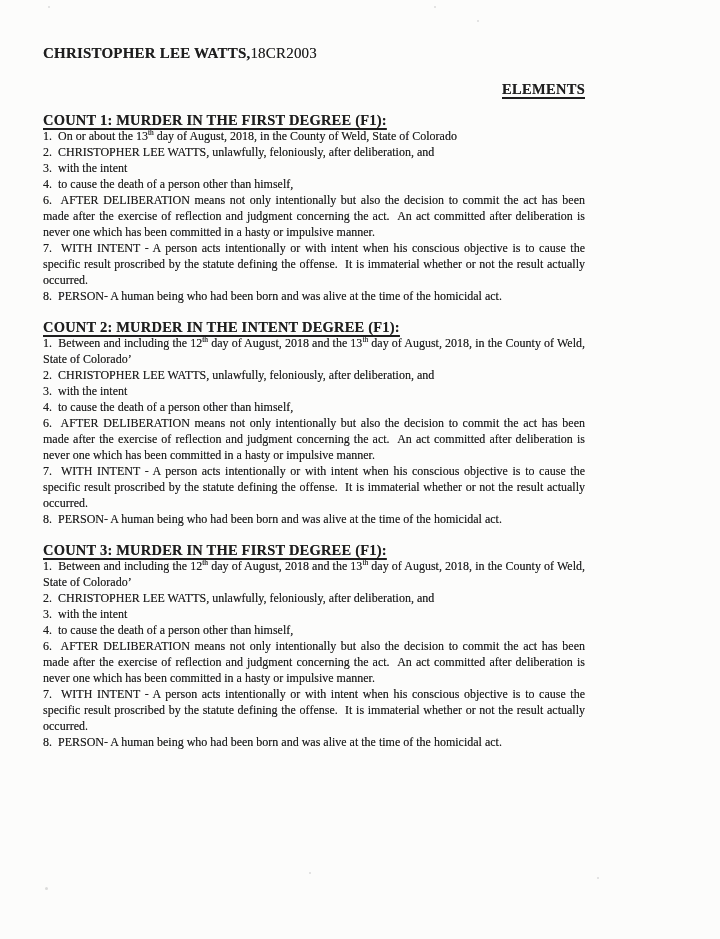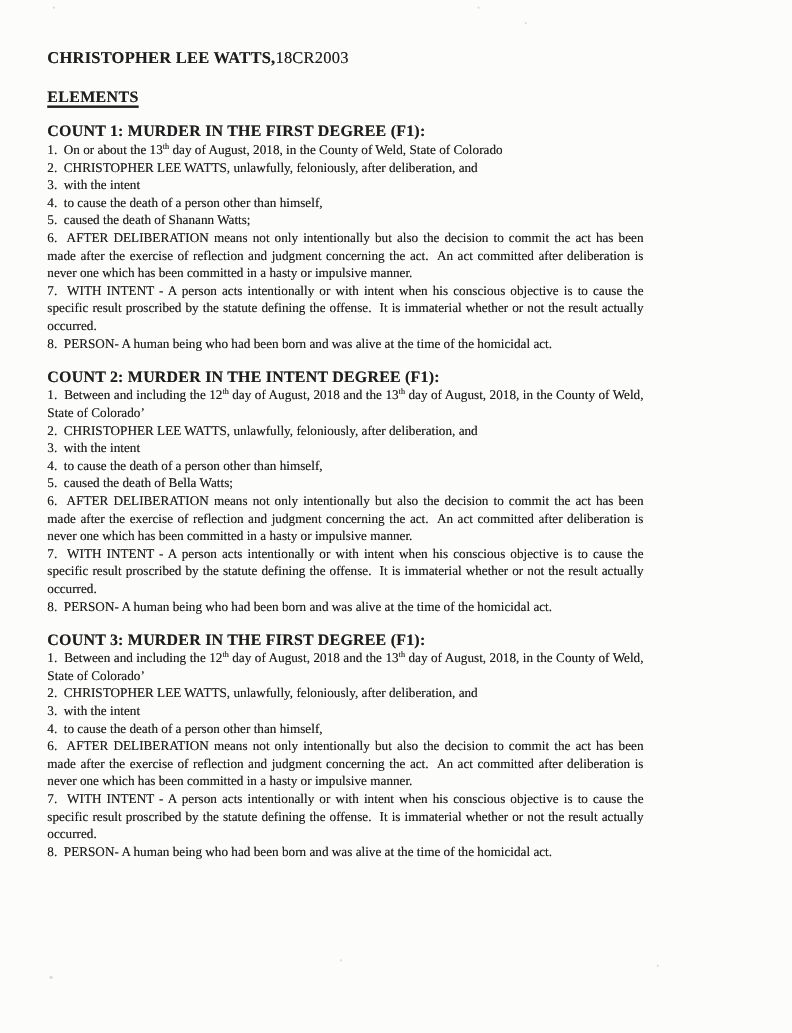--- a/index.html
+++ b/index.html
@@ -29,26 +29,28 @@
   .case-header .case-number { font-weight: normal; }
   .section-title {
     margin-top: 19px;
     font-size: 14.5px;
     font-weight: bold;
     line-height: 16px;
     text-decoration: underline;
     text-decoration-thickness: 1.5px;
     text-underline-offset: 2.5px;
     letter-spacing: 0.3px;
+    text-align: right;
   }
   .count-section { margin-top: 15px; }
   .count-heading {
     font-size: 14.5px;
     font-weight: bold;
     line-height: 16px;
+    text-decoration: underline;
     text-decoration-thickness: 1.5px;
     text-underline-offset: 2.5px;
     letter-spacing: 0.2px;
   }
   .item {
     margin: 0;
     font-size: 12px;
     line-height: 16px;
     text-align: justify;
     white-space: pre-wrap;
@@ -74,32 +76,30 @@
 
   <div class="section-title">ELEMENTS</div>
 
   <div>
       <section class="count-section">
         <div class="count-heading">COUNT 1: MURDER IN THE FIRST DEGREE (F1):</div>
         <p class="item"><span>1.&nbsp; On or about the 13</span><sup>th</sup><span> day of August, 2018, in the County of Weld, State of Colorado</span></p>
         <p class="item"><span>2.&nbsp; CHRISTOPHER LEE WATTS, unlawfully, feloniously, after deliberation, and</span></p>
         <p class="item"><span>3.&nbsp; with the intent</span></p>
         <p class="item"><span>4.&nbsp; to cause the death of a person other than himself,</span></p>
-        <p class="item"><span>5.&nbsp; caused the death of Shanann Watts;</span></p>
         <p class="item"><span>6.&nbsp; AFTER DELIBERATION means not only intentionally but also the decision to commit the act has been made after the exercise of reflection and judgment concerning the act.&nbsp; An act committed after deliberation is never one which has been committed in a hasty or impulsive manner.</span></p>
         <p class="item"><span>7.&nbsp; WITH INTENT - A person acts intentionally or with intent when his conscious objective is to cause the specific result proscribed by the statute defining the offense.&nbsp; It is immaterial whether or not the result actually occurred.</span></p>
         <p class="item"><span>8.&nbsp; PERSON- A human being who had been born and was alive at the time of the homicidal act.</span></p>
       </section>
       <section class="count-section">
         <div class="count-heading">COUNT 2: MURDER IN THE INTENT DEGREE (F1):</div>
         <p class="item"><span>1.&nbsp; Between and including the 12</span><sup>th</sup><span> day of August, 2018 and the 13</span><sup>th</sup><span> day of August, 2018, in the County of Weld, State of Colorado’</span></p>
         <p class="item"><span>2.&nbsp; CHRISTOPHER LEE WATTS, unlawfully, feloniously, after deliberation, and</span></p>
         <p class="item"><span>3.&nbsp; with the intent</span></p>
         <p class="item"><span>4.&nbsp; to cause the death of a person other than himself,</span></p>
-        <p class="item"><span>5.&nbsp; caused the death of Bella Watts;</span></p>
         <p class="item"><span>6.&nbsp; AFTER DELIBERATION means not only intentionally but also the decision to commit the act has been made after the exercise of reflection and judgment concerning the act.&nbsp; An act committed after deliberation is never one which has been committed in a hasty or impulsive manner.</span></p>
         <p class="item"><span>7.&nbsp; WITH INTENT - A person acts intentionally or with intent when his conscious objective is to cause the specific result proscribed by the statute defining the offense.&nbsp; It is immaterial whether or not the result actually occurred.</span></p>
         <p class="item"><span>8.&nbsp; PERSON- A human being who had been born and was alive at the time of the homicidal act.</span></p>
       </section>
       <section class="count-section">
         <div class="count-heading">COUNT 3: MURDER IN THE FIRST DEGREE (F1):</div>
         <p class="item"><span>1.&nbsp; Between and including the 12</span><sup>th</sup><span> day of August, 2018 and the 13</span><sup>th</sup><span> day of August, 2018, in the County of Weld, State of Colorado’</span></p>
         <p class="item"><span>2.&nbsp; CHRISTOPHER LEE WATTS, unlawfully, feloniously, after deliberation, and</span></p>
         <p class="item"><span>3.&nbsp; with the intent</span></p>
         <p class="item"><span>4.&nbsp; to cause the death of a person other than himself,</span></p>

